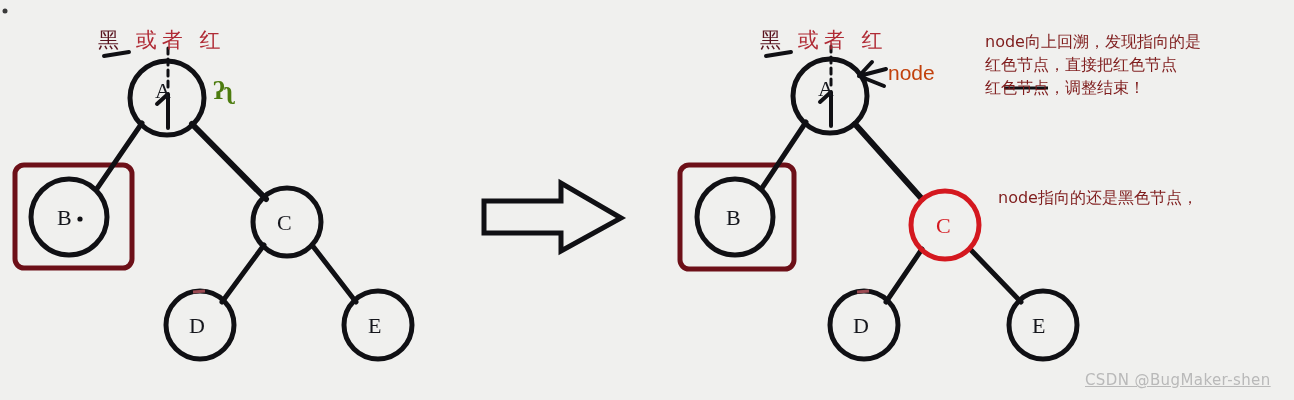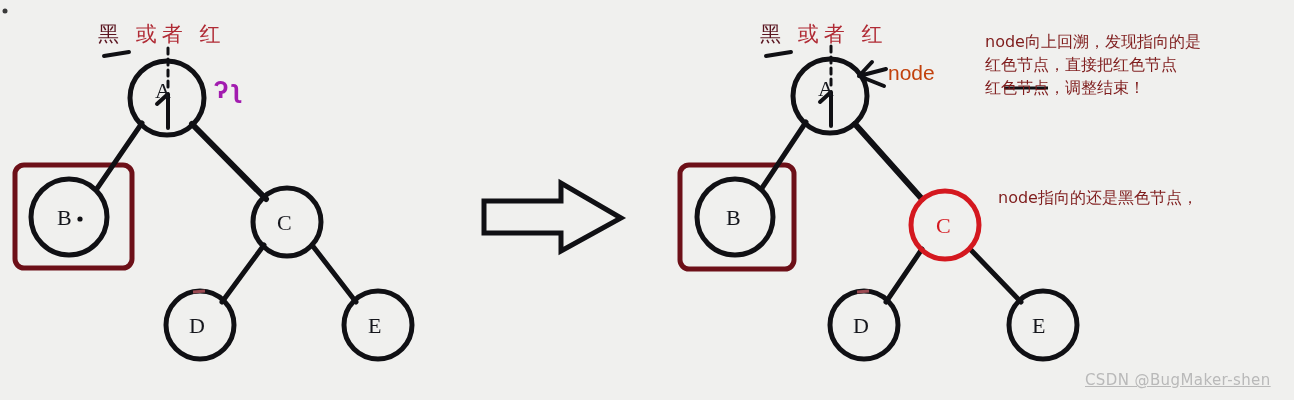--- a/index.html
+++ b/index.html
@@ -28,20 +28,21 @@
     position: absolute;
     white-space: nowrap;
     line-height: 1.18;
   }
   .label-bh {
     font-family: "DejaVu Sans", "Liberation Sans", sans-serif;
     font-size: 21px;
     letter-spacing: 5px;
     color: #7b1d2b;
     font-weight: 500;
+    margin-top: 6px;
   }
   .label-bh .ink-black { color: #5a1520; }
   .label-bh .ink-red { color: #b02b35; }
   .node-letter {
     font-family: "Liberation Serif", "DejaVu Serif", serif;
     font-size: 22px;
     color: #15161c;
   }
   .node-letter.red { color: #d4181f; }
   .node-tag {
@@ -55,23 +56,23 @@
     color: #7f1d1d;
     line-height: 1.45;
   }
   .watermark {
     font-family: "DejaVu Sans", "Liberation Sans", sans-serif;
     font-size: 15px;
     color: #b9b9b9;
     letter-spacing: 0.4px;
   }
   .squiggle {
-    font-family: Liberation Mono, monospace;
+    font-family: Liberation Serif, serif;
     font-size: 26px;
-    color: #a21caf;
+    color: #4d7c0f;
     font-weight: 700;
   }
 </style>
 </head>
 <body>
 
 <div id="canvas">
 
   <svg class="layer" viewBox="0 0 1294 400" xmlns="http://www.w3.org/2000/svg">
 

